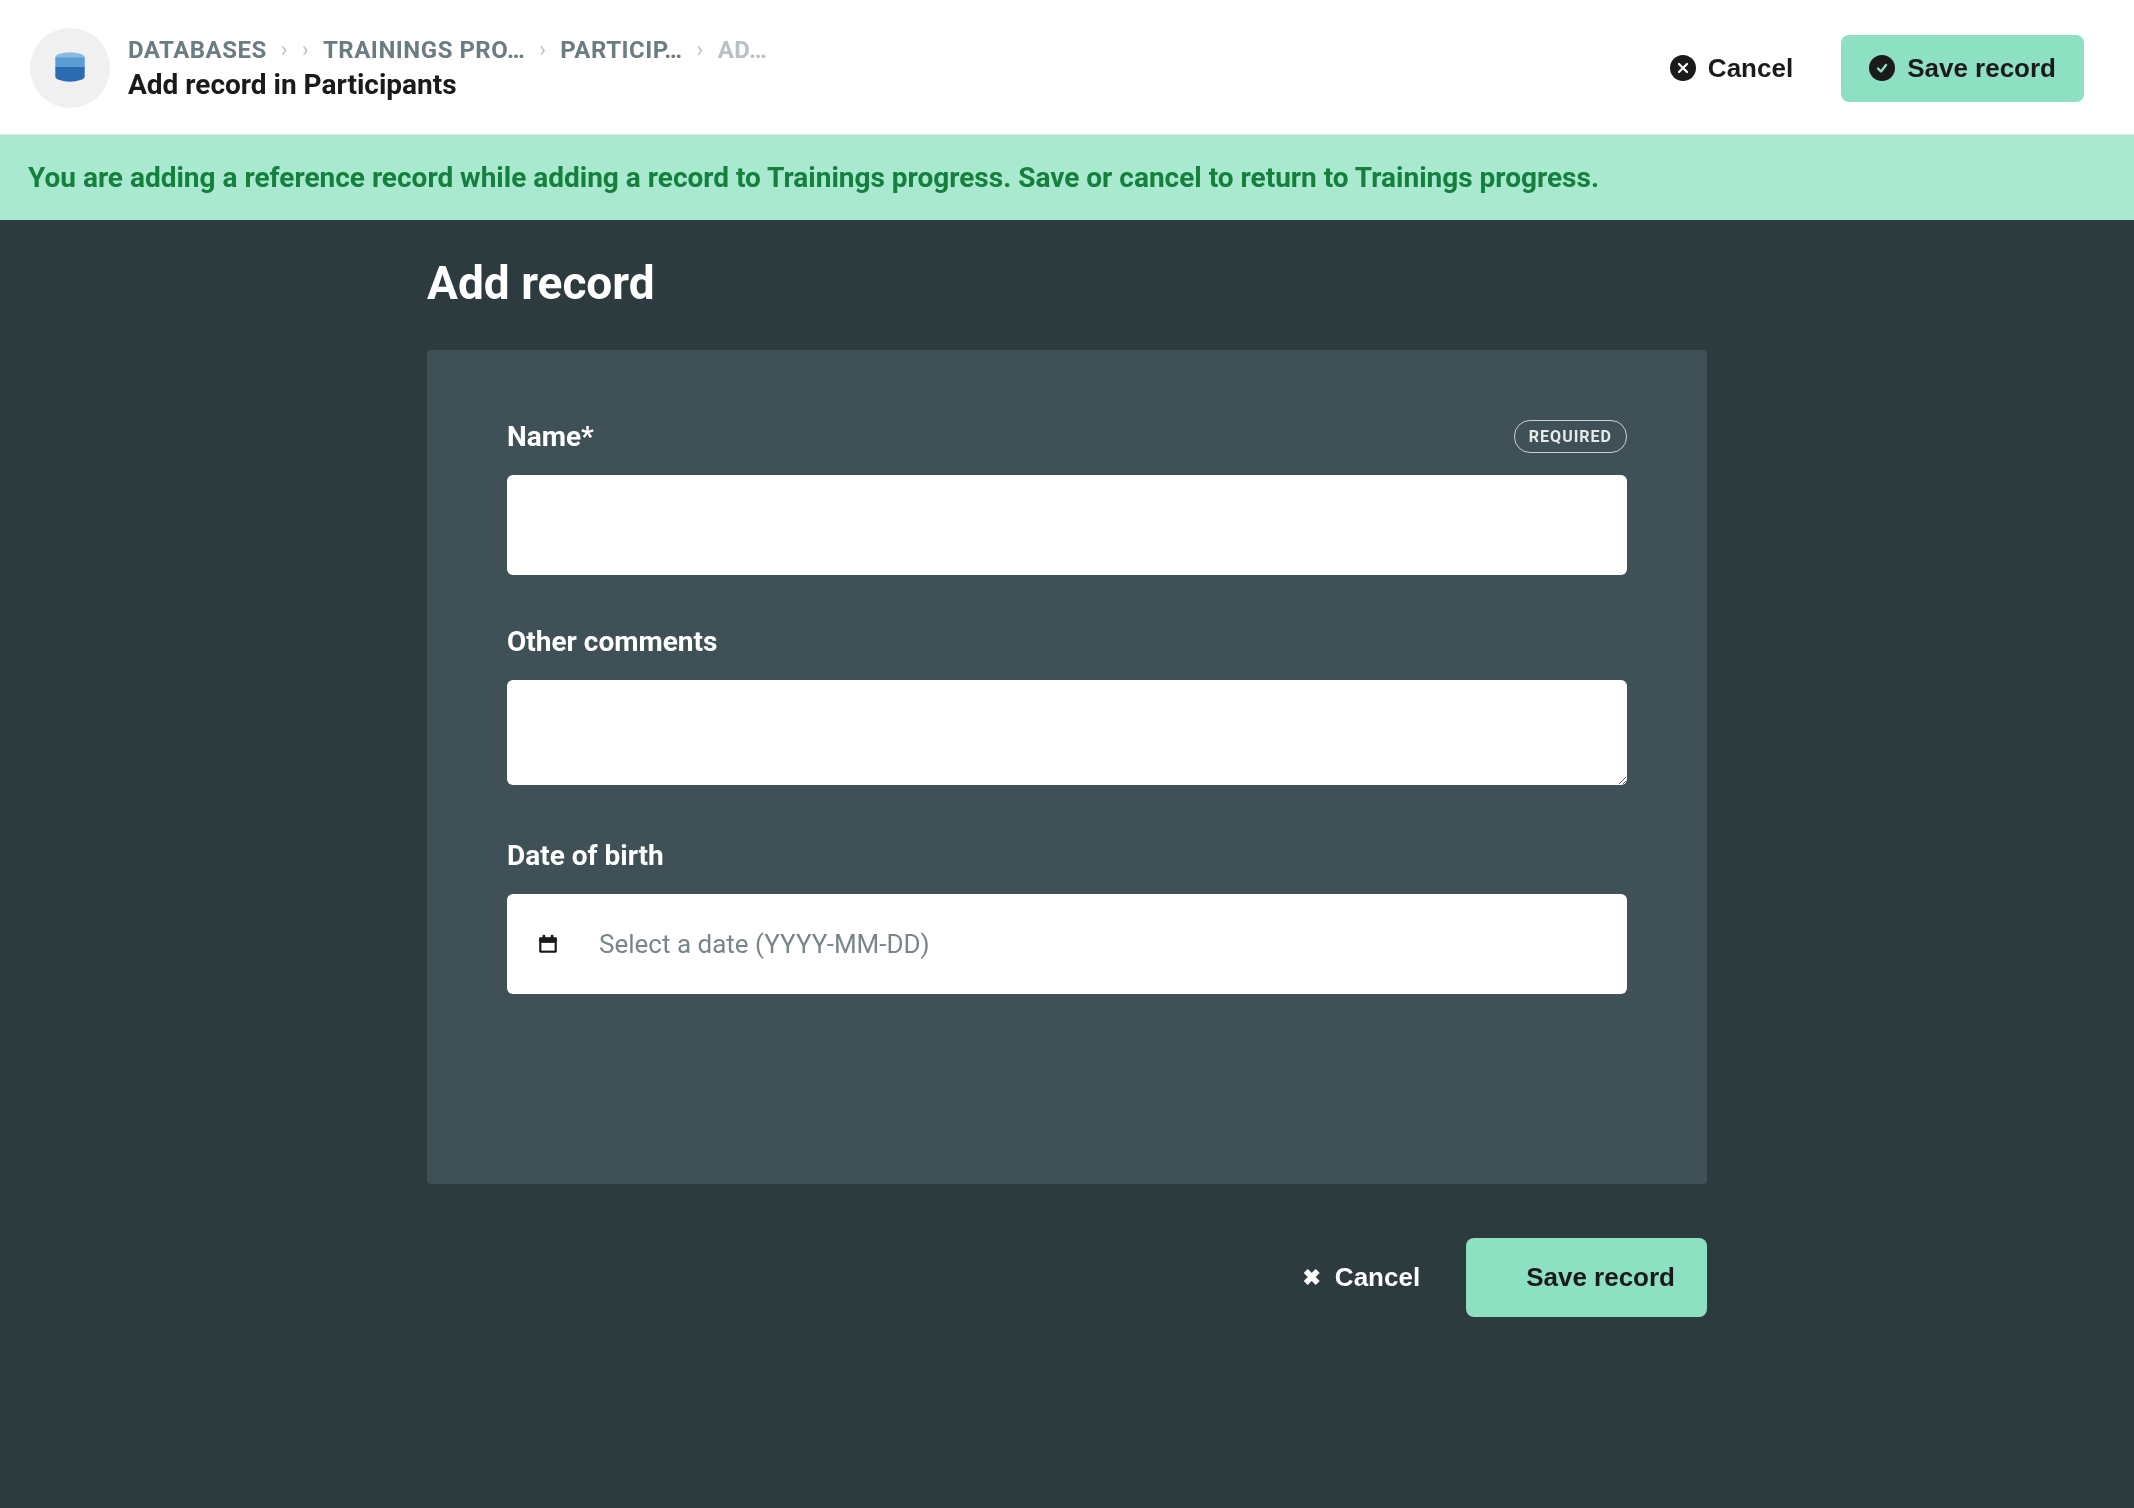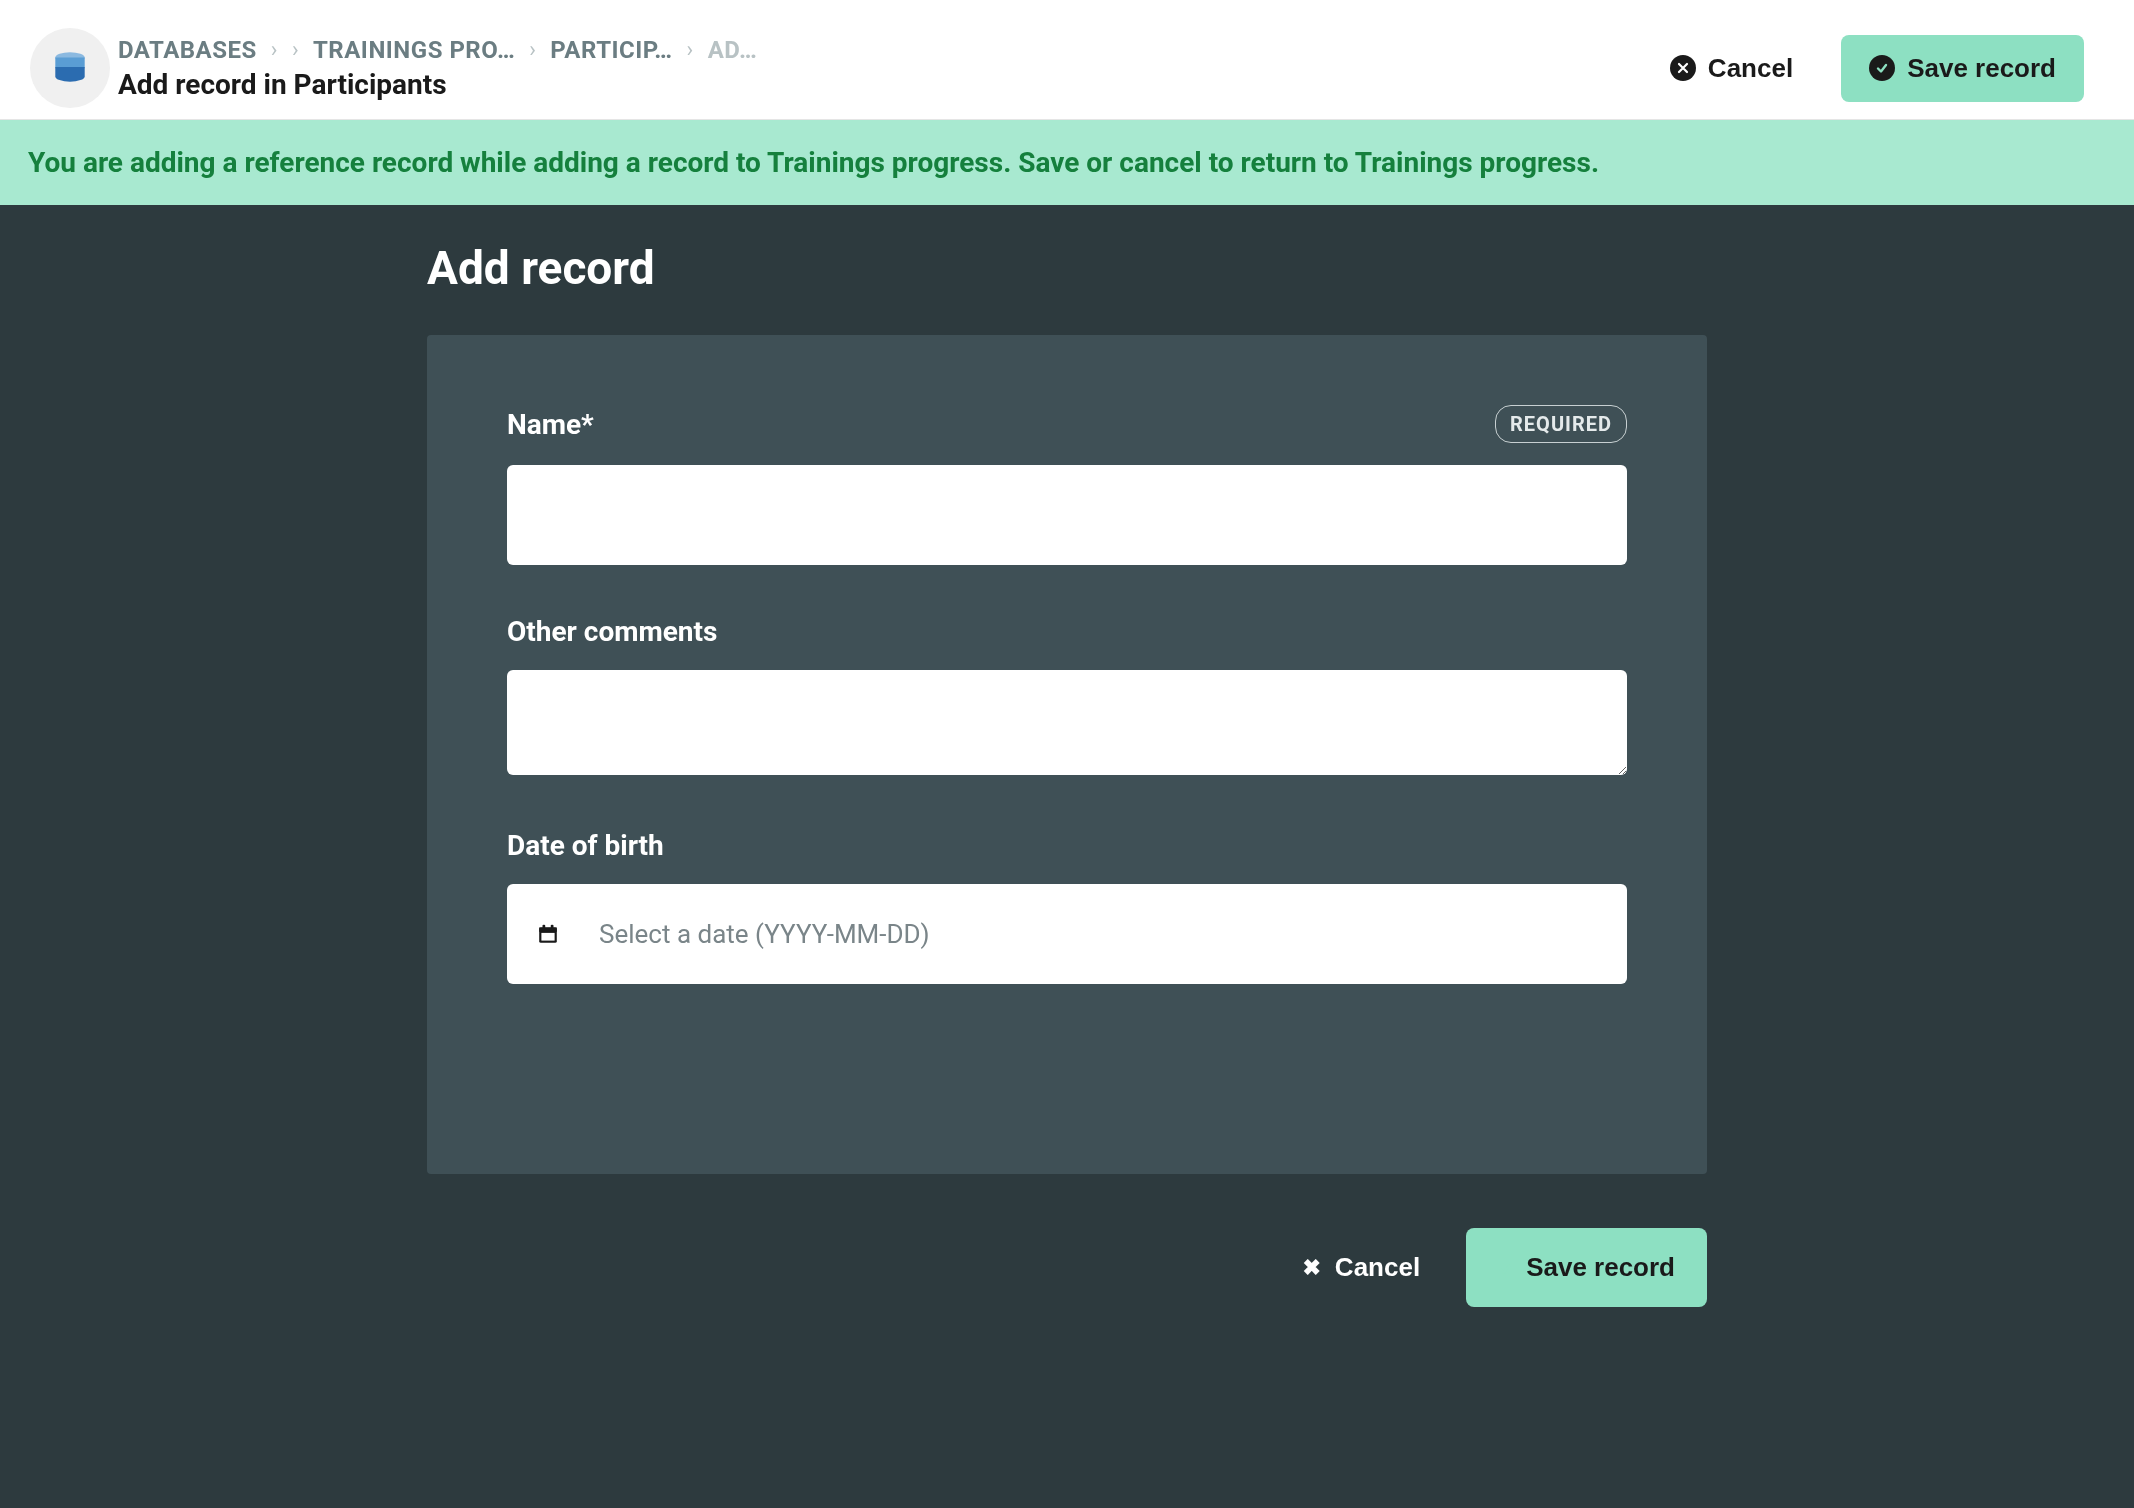--- a/index.html
+++ b/index.html
@@ -10,24 +10,24 @@
     body {
       font-family: -apple-system, BlinkMacSystemFont, "Segoe UI", Roboto, Helvetica, Arial, sans-serif;
       background: #2d3a3e;
       color: #1a1a1a;
       width: 2134px;
       height: 1508px;
       overflow: hidden;
     }
     .header {
       background: #ffffff;
-      padding: 28px 50px 11px 30px;
-      display: flex;
-      align-items: center;
-      gap: 8px;
+      padding: 28px 50px 26px 30px;
+      display: flex;
+      align-items: center;
+      gap: 18px;
       border-bottom: 1px solid #e5e5e5;
     }
     .db-icon-wrap {
       width: 80px;
       height: 80px;
       border-radius: 50%;
       background: #f0f0f0;
       display: flex;
       align-items: center;
       justify-content: center;
@@ -142,21 +142,21 @@
       margin-bottom: 22px;
     }
     .field-label {
       font-size: 28px;
       font-weight: 700;
       color: #ffffff;
     }
     .required-badge {
       border: 1.5px solid #c8d0d2;
       color: #e5eaeb;
-      font-size: 20px;
+      font-size: 16px;
       font-weight: 700;
       letter-spacing: 1px;
       padding: 6px 14px;
       border-radius: 16px;
     }
     .text-input, .textarea-input {
       width: 100%;
       border: none;
       border-radius: 6px;
       font-size: 26px;

